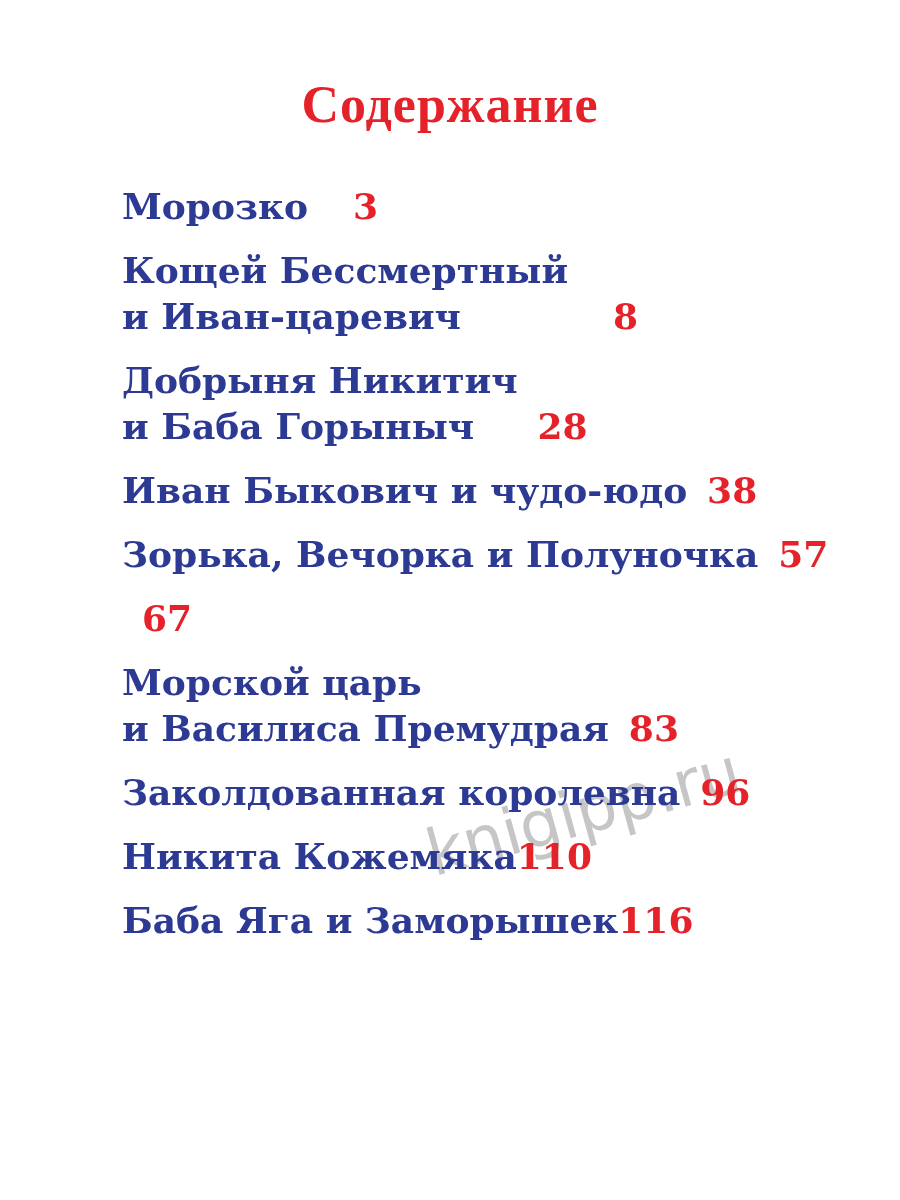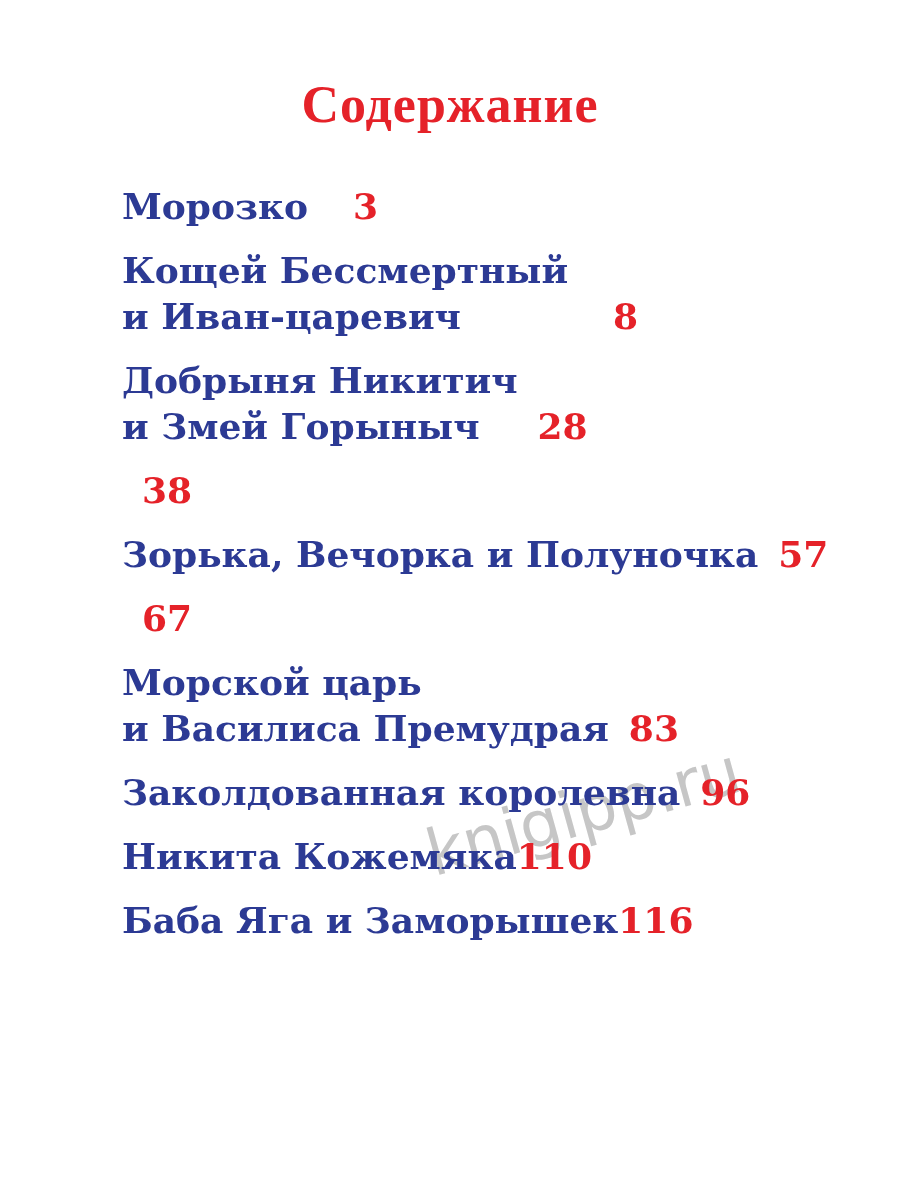--- a/index.html
+++ b/index.html
@@ -94,25 +94,28 @@
       <div class="toc-row">
         <div class="toc-title">
           <div class="line">Кощей Бессмертный</div>
           <div class="line">и Иван-царевич</div>
         </div>
         <div class="toc-page">8</div>
       </div>
       <div class="toc-row">
         <div class="toc-title">
           <div class="line">Добрыня Никитич</div>
-          <div class="line">и Змей Горыныч</div>
+          <div class="line">и Баба Горыныч</div>
         </div>
         <div class="toc-page">28</div>
       </div>
       <div class="toc-row">
+        <div class="toc-title">
+          <div class="line">Иван Быкович и чудо-юдо</div>
+        </div>
         <div class="toc-page">38</div>
       </div>
       <div class="toc-row">
         <div class="toc-title">
           <div class="line">Зорька, Вечорка и Полуночка</div>
         </div>
         <div class="toc-page">57</div>
       </div>
       <div class="toc-row">
         <div class="toc-page">67</div>

